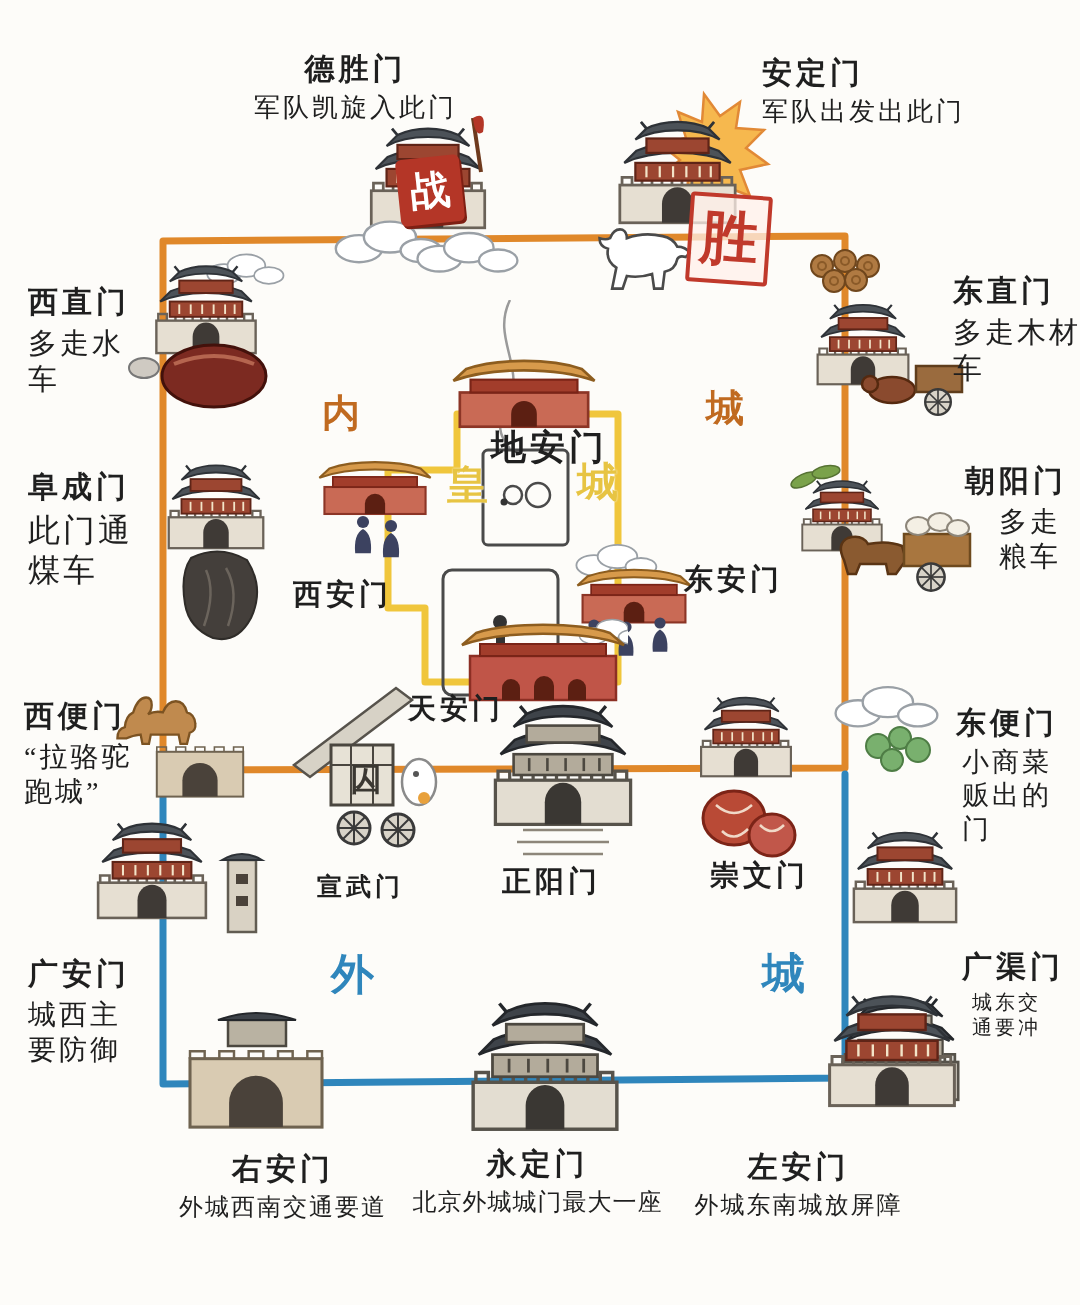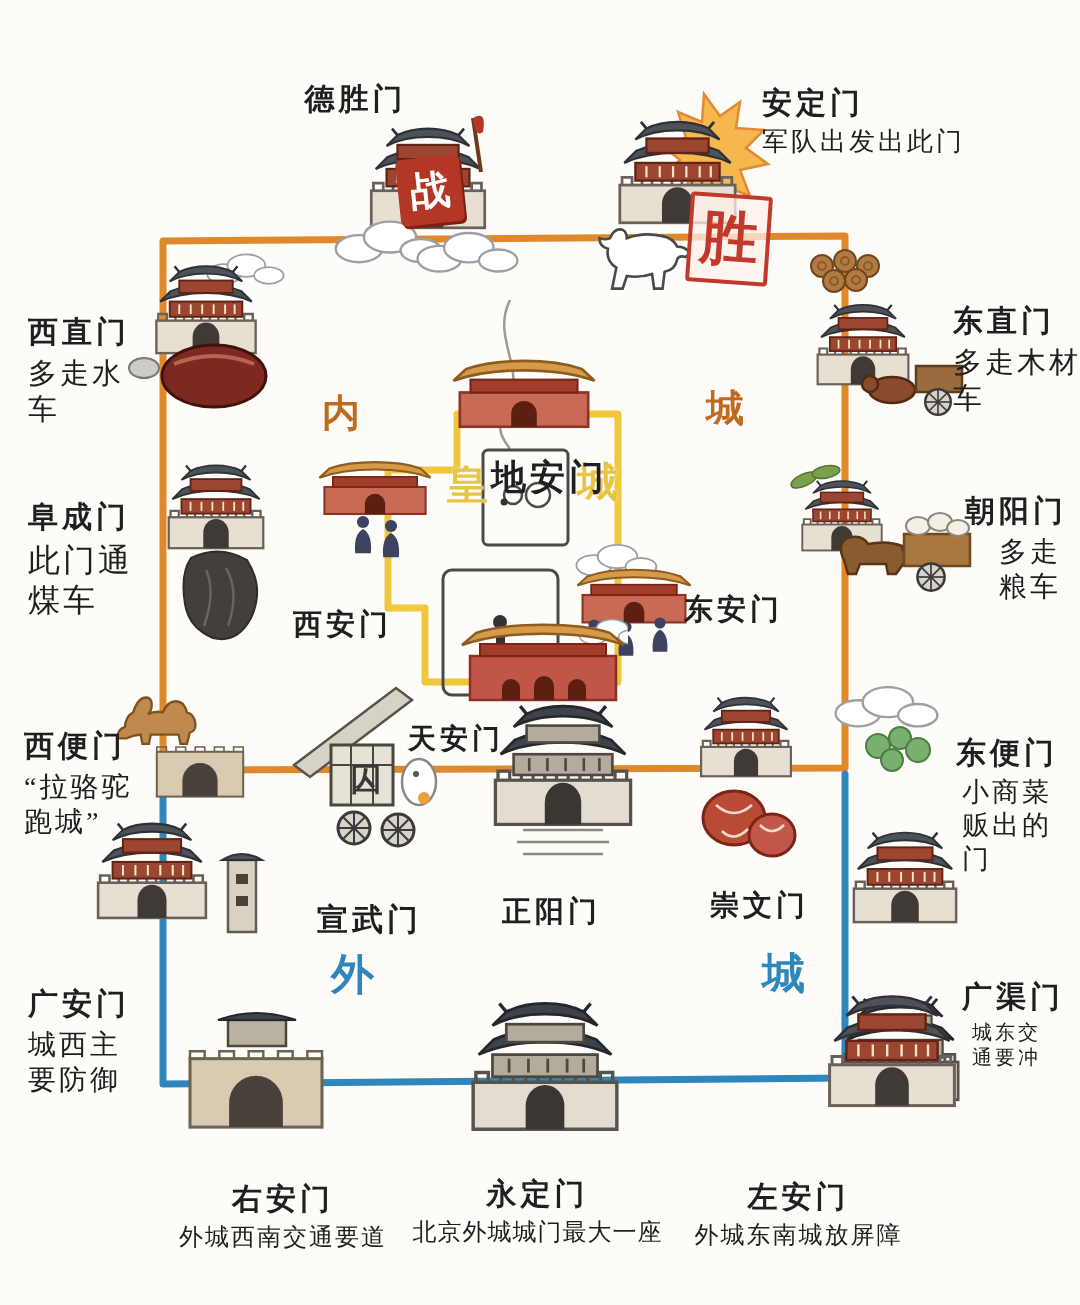--- a/index.html
+++ b/index.html
@@ -4,21 +4,21 @@
 <style>
   html,body{margin:0;padding:0;background:#ffffff;}
   .map{
     position:relative;width:1080px;height:1305px;overflow:hidden;
     background:#fdfcf9;
     font-family:"Liberation Serif","DejaVu Serif",serif;
     color:#1f1f1f;
   }
   .layer{position:absolute;left:0;top:0;width:1080px;height:1305px;}
   svg.art{position:absolute;z-index:2;}
-  .lbl{position:absolute;z-index:3;line-height:1.25;margin-top:30px;}
+  .lbl{position:absolute;z-index:3;line-height:1.25;}
   .lbl .name{font-weight:700;font-size:30px;letter-spacing:4px;}
   .lbl .desc{font-size:26px;white-space:pre;letter-spacing:3px;margin-top:4px;}
   .center{text-align:center;}
   .region{position:absolute;z-index:3;font-weight:700;}
   .reg-inner{color:#c06a20;font-size:38px;}
   .reg-imperial{color:#e7c443;font-size:41px;text-shadow:0 0 2px #fff;}
   .reg-outer{color:#2f86bc;font-size:43px;}
   .banner{position:absolute;z-index:4;font-weight:700;}
   .banner-zhan{left:398px;top:157px;background:#b43627;color:#fff;font-size:40px;
     padding:6px 12px;border-radius:6px;transform:rotate(-6deg);box-shadow:2px 3px 0 #7e1f13;}
@@ -296,20 +296,21 @@
 
   <div class="region reg-inner" style="left:322px;top:388px">内</div>
   <div class="region reg-inner" style="left:706px;top:383px">城</div>
   <div class="region reg-imperial" style="left:447px;top:458px">皇</div>
   <div class="region reg-imperial" style="left:577px;top:455px">城</div>
   <div class="region reg-outer" style="left:331px;top:946px">外</div>
   <div class="region reg-outer" style="left:762px;top:945px">城</div>
 
   <div class="lbl center" style="left:228px;top:50px;width:255px">
     <div class="name">德胜门</div>
+    <div class="desc">军队凯旋入此门</div>
   </div>
   <div class="lbl" style="left:762px;top:54px">
     <div class="name">安定门</div>
     <div class="desc">军队出发出此门</div>
   </div>
   <div class="lbl" style="left:28px;top:283px">
     <div class="name">西直门</div>
     <div class="desc" style="font-size:29px">多走水
 车</div>
   </div>
@@ -367,21 +368,21 @@
   <div class="lbl" style="left:293px;top:576px">
     <div class="name" style="font-size:29px">西安门</div>
   </div>
   <div class="lbl" style="left:684px;top:561px">
     <div class="name" style="font-size:29px">东安门</div>
   </div>
   <div class="lbl" style="left:408px;top:691px">
     <div class="name" style="font-size:28px">天安门</div>
   </div>
   <div class="lbl" style="left:317px;top:871px">
-    <div class="name" style="font-size:31px">宣武门</div>
+    <div class="name" style="font-size:25px">宣武门</div>
   </div>
   <div class="lbl" style="left:502px;top:863px">
     <div class="name" style="font-size:29px">正阳门</div>
   </div>
   <div class="lbl" style="left:710px;top:857px">
     <div class="name" style="font-size:29px">崇文门</div>
   </div>
 
 </div>
 

